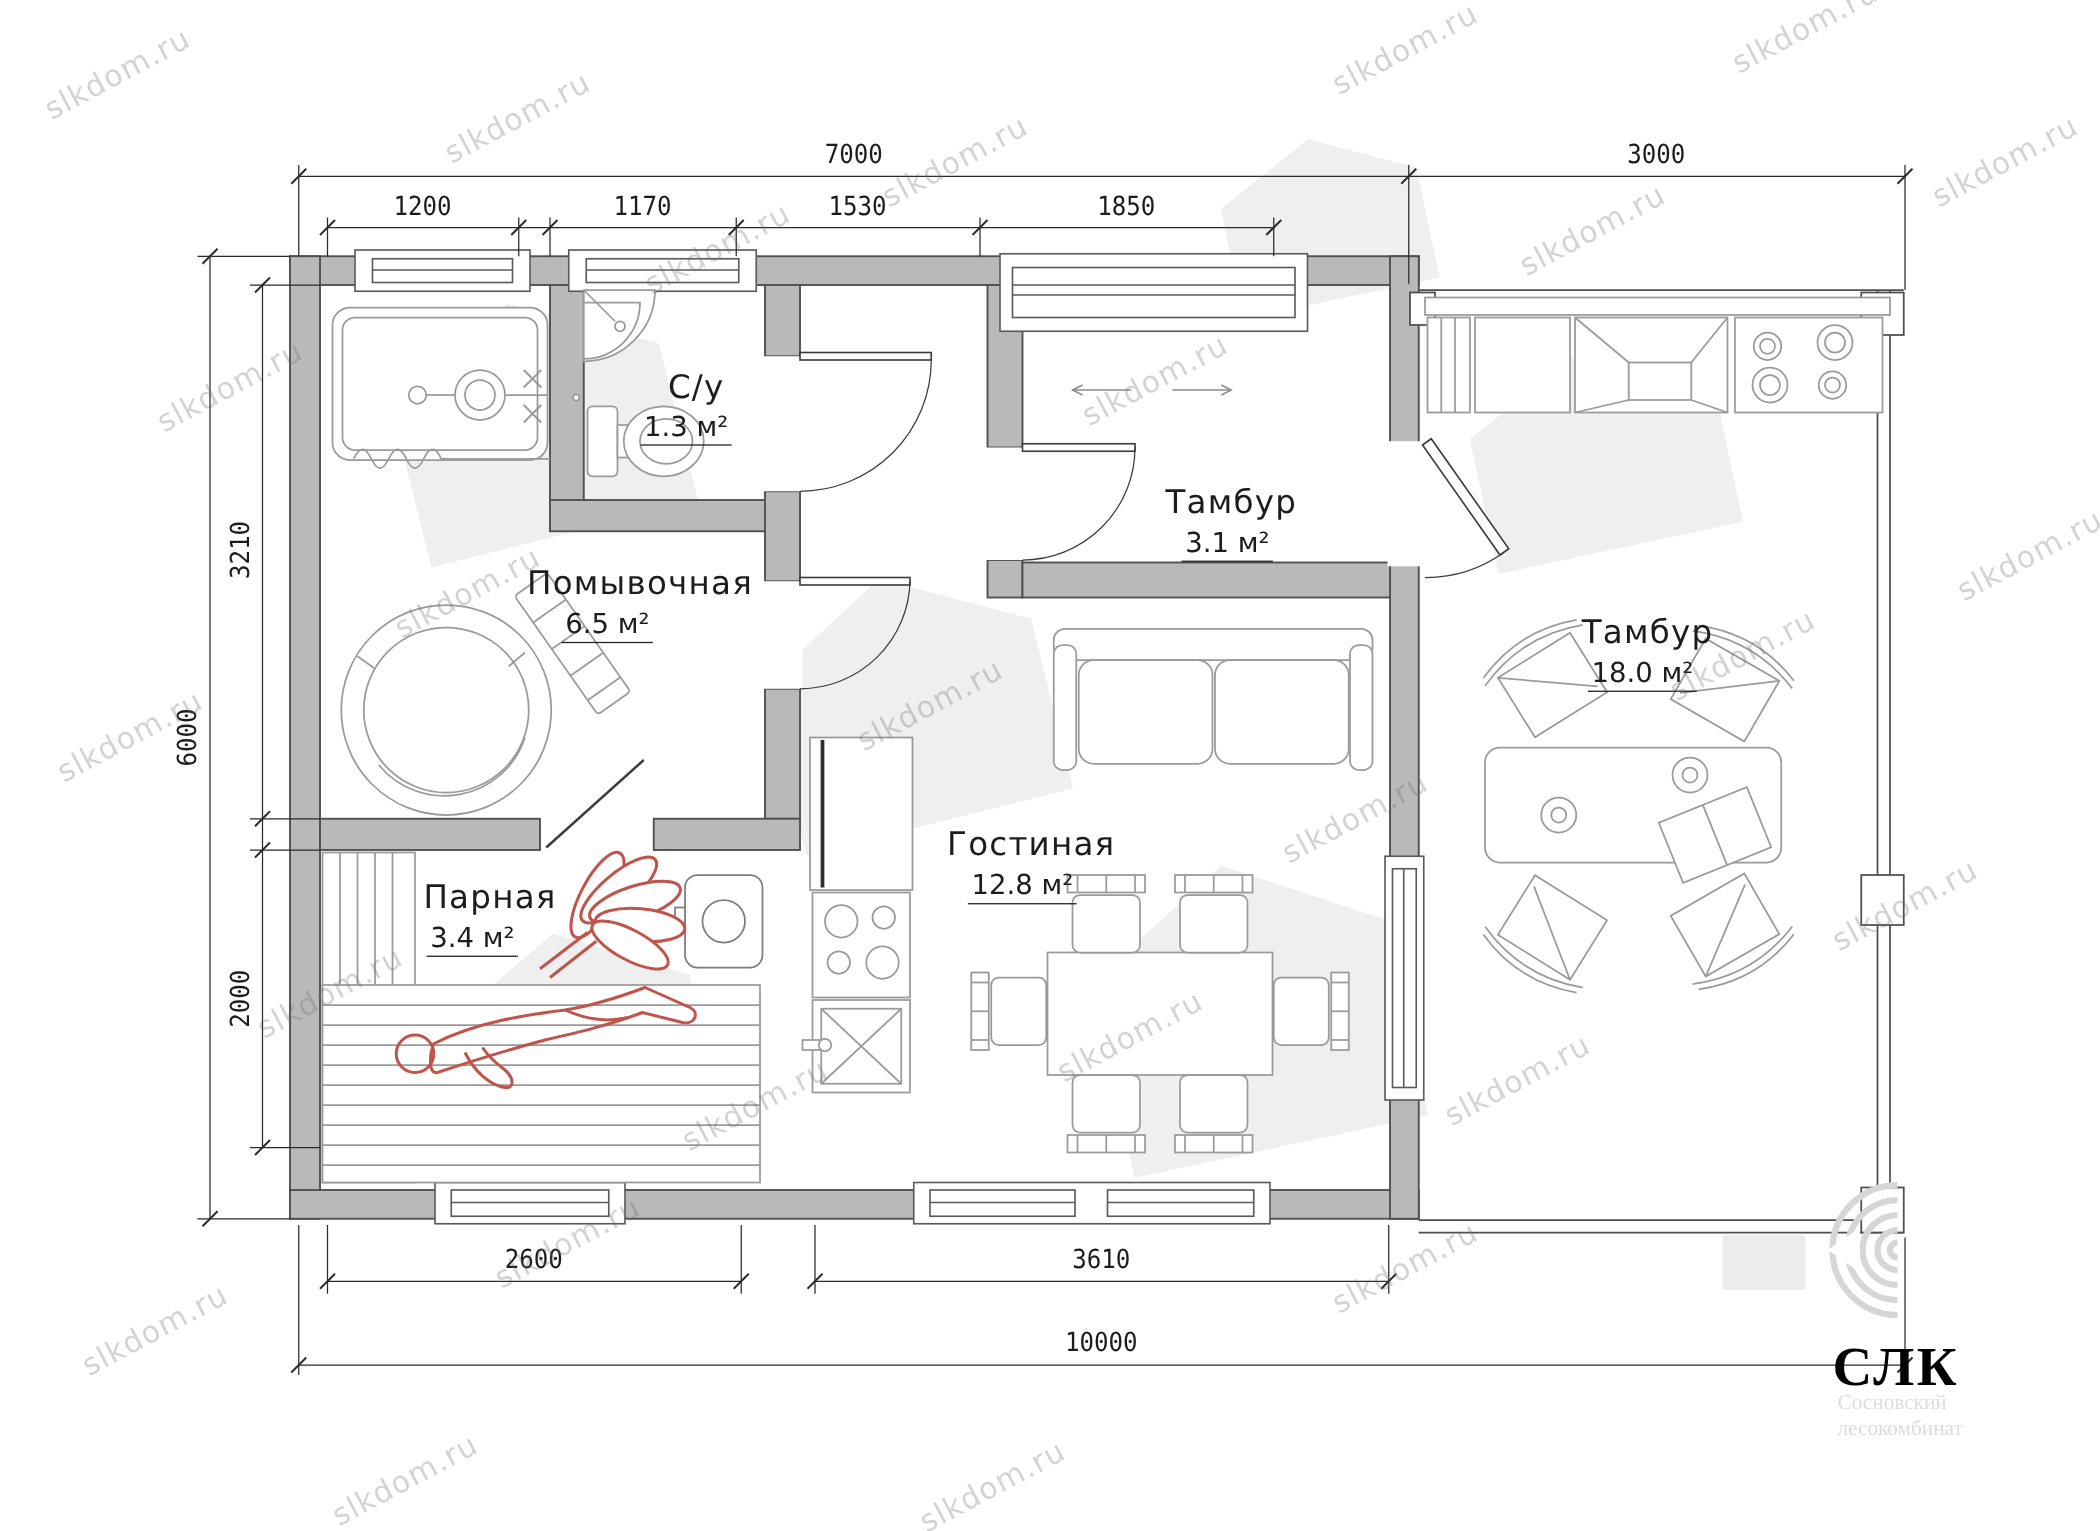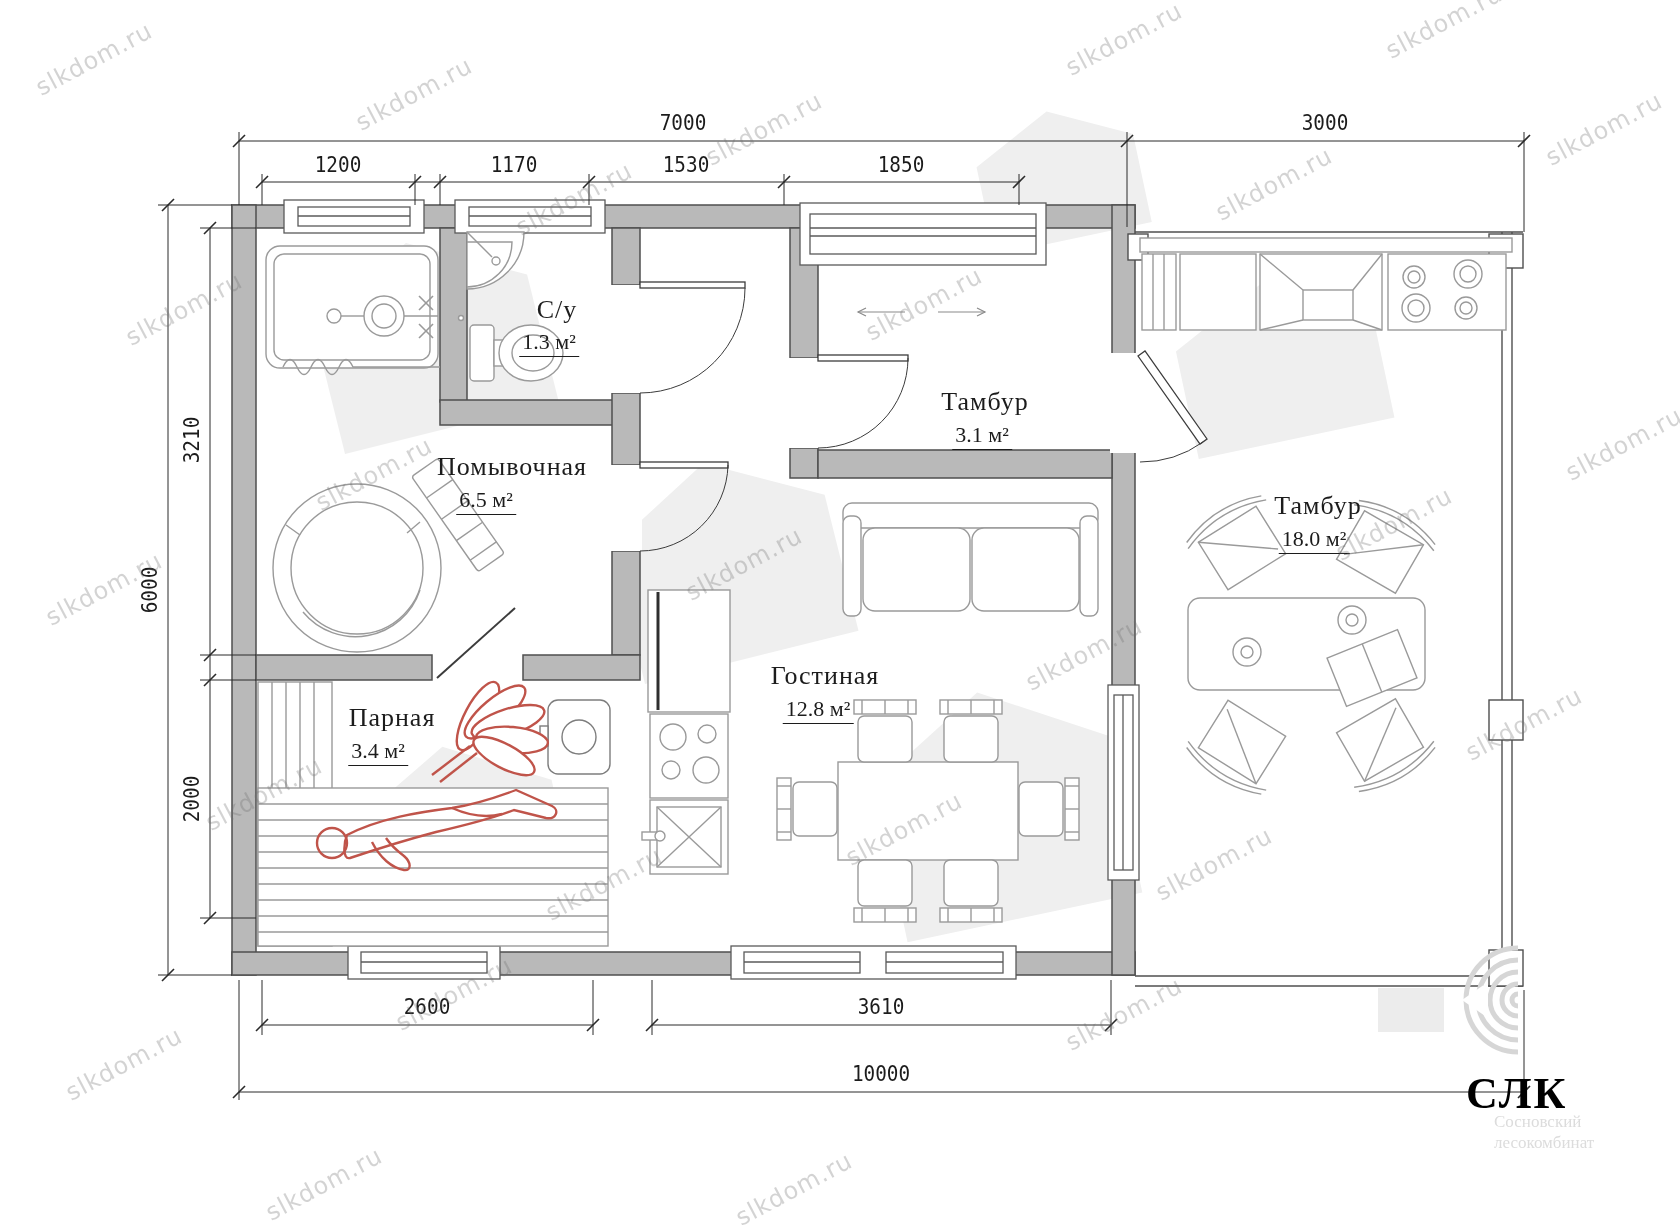--- a/index.html
+++ b/index.html
@@ -1,28 +1,28 @@
 <!DOCTYPE html>
 <html><head>
 <meta charset="utf-8">
 <style>
   html,body{margin:0;padding:0;background:#ffffff;}
   #stage{position:relative;width:1680px;height:1225px;background:#ffffff;overflow:hidden;
          font-family:"DejaVu Sans", sans-serif;}
   #plan-svg{position:absolute;left:0;top:0;}
-  .txt{position:absolute;color:#1c1c1c;white-space:nowrap;font-family:Liberation Serif, serif;}
+  .txt{position:absolute;color:#1c1c1c;white-space:nowrap;}
   .room-name{font-size:26px;letter-spacing:1px;transform:translate(-50%,-50%);}
   .room-area{font-size:22px;transform:translate(-50%,-50%);border-bottom:1.6px solid #1c1c1c;padding:0 3px 1px 3px;}
   .dim{font-family:"DejaVu Sans Mono", monospace;font-size:21px;transform:translate(-50%,-50%) scaleX(.92);}
   .dim.vert{transform:translate(-50%,-50%) rotate(-90deg) scaleX(.92);}
   .wm{position:absolute;font-size:24px;color:rgba(110,110,110,.30);transform:rotate(-28deg);
       letter-spacing:1px;pointer-events:none;}
   .logo-abbr{position:absolute;font-family:"Liberation Serif", serif;font-weight:bold;
              font-size:44px;color:#000000;letter-spacing:2px;}
-  .logo-line{position:absolute;font-family:"Liberation Serif", serif;font-size:17px;color:#dcdcdc;margin-left:24px;}
+  .logo-line{position:absolute;font-family:"Liberation Serif", serif;font-size:17px;color:#dcdcdc;}
 </style>
 </head>
 <body>
 
 <div id="stage">
 
 <svg id="plan-svg" width="1680" height="1225" viewBox="0 0 1680 1225">
 
   <g fill="#efefef" stroke="none">
     <polygon points="320,300 430,240 540,300 540,430 320,430" transform="rotate(-14 430 340)"></polygon>

